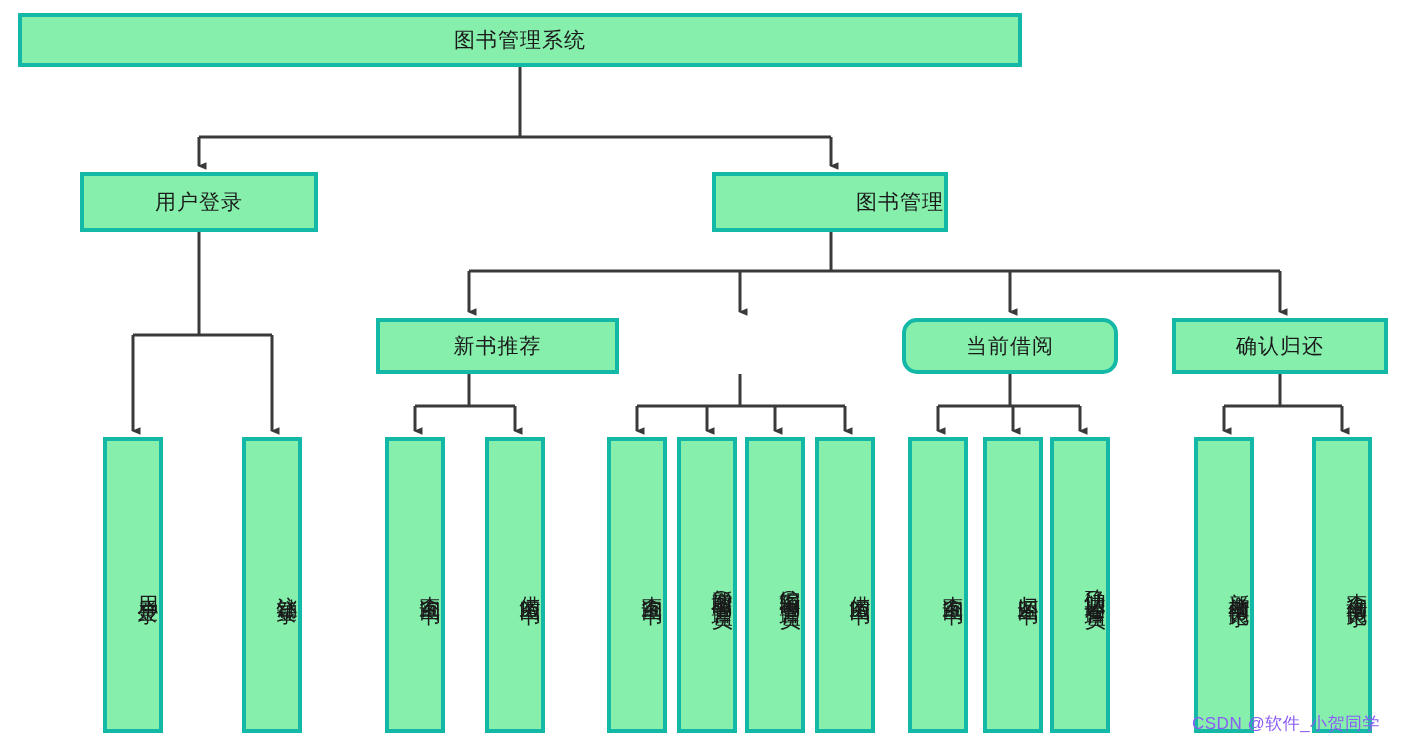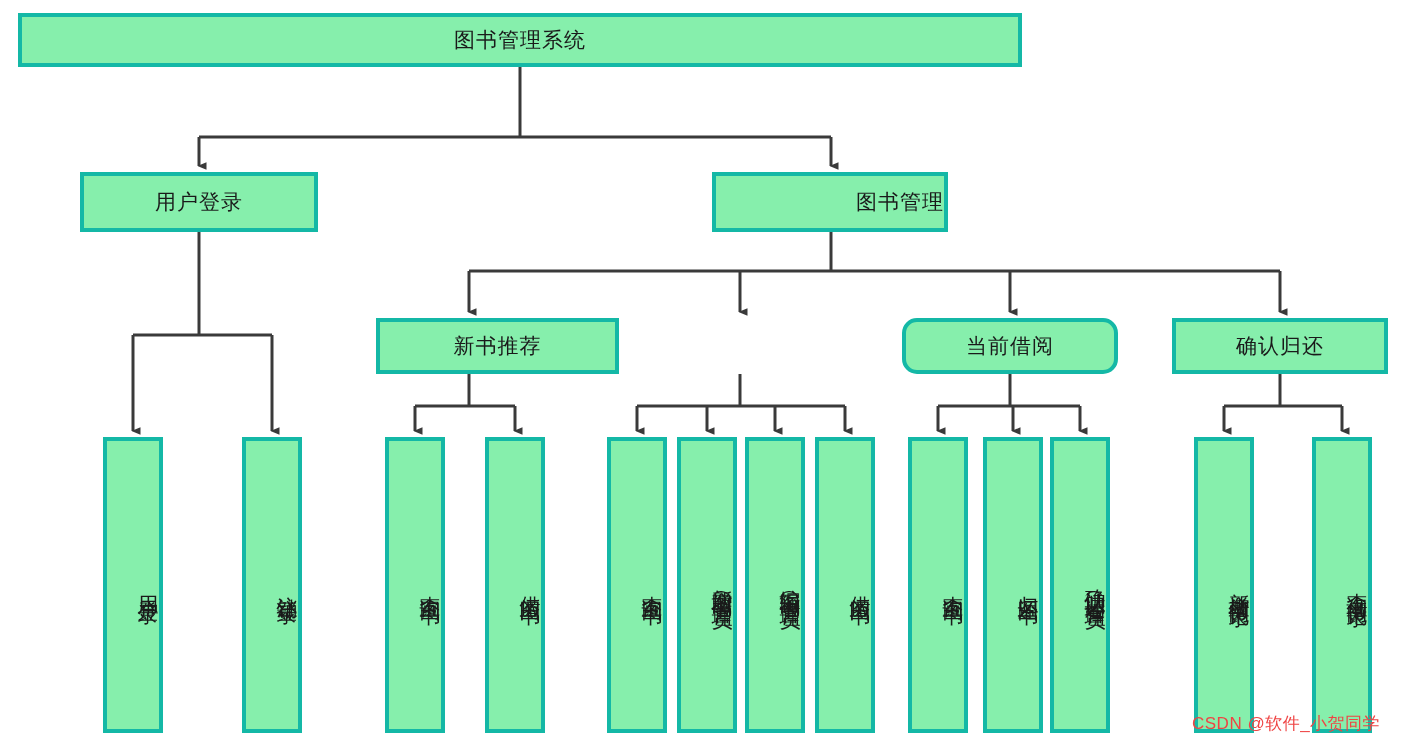--- a/index.html
+++ b/index.html
@@ -53,21 +53,21 @@
     line-height: 1.18;
     white-space: pre-line;
     text-align: center;
   }
   .node.vert .label {
     line-height: 1.0;
   }
   .watermark {
     position: absolute;
     font-size: 17px;
-    color: #ef4444;
+    color: #8b5cf6;
     white-space: nowrap;
     letter-spacing: 0.5px;
   }
 </style>
 </head>
 <body>
 
 <div id="canvas">
 
   <svg id="edges" viewBox="0 0 1405 747" width="1405" height="747" aria-hidden="true">

